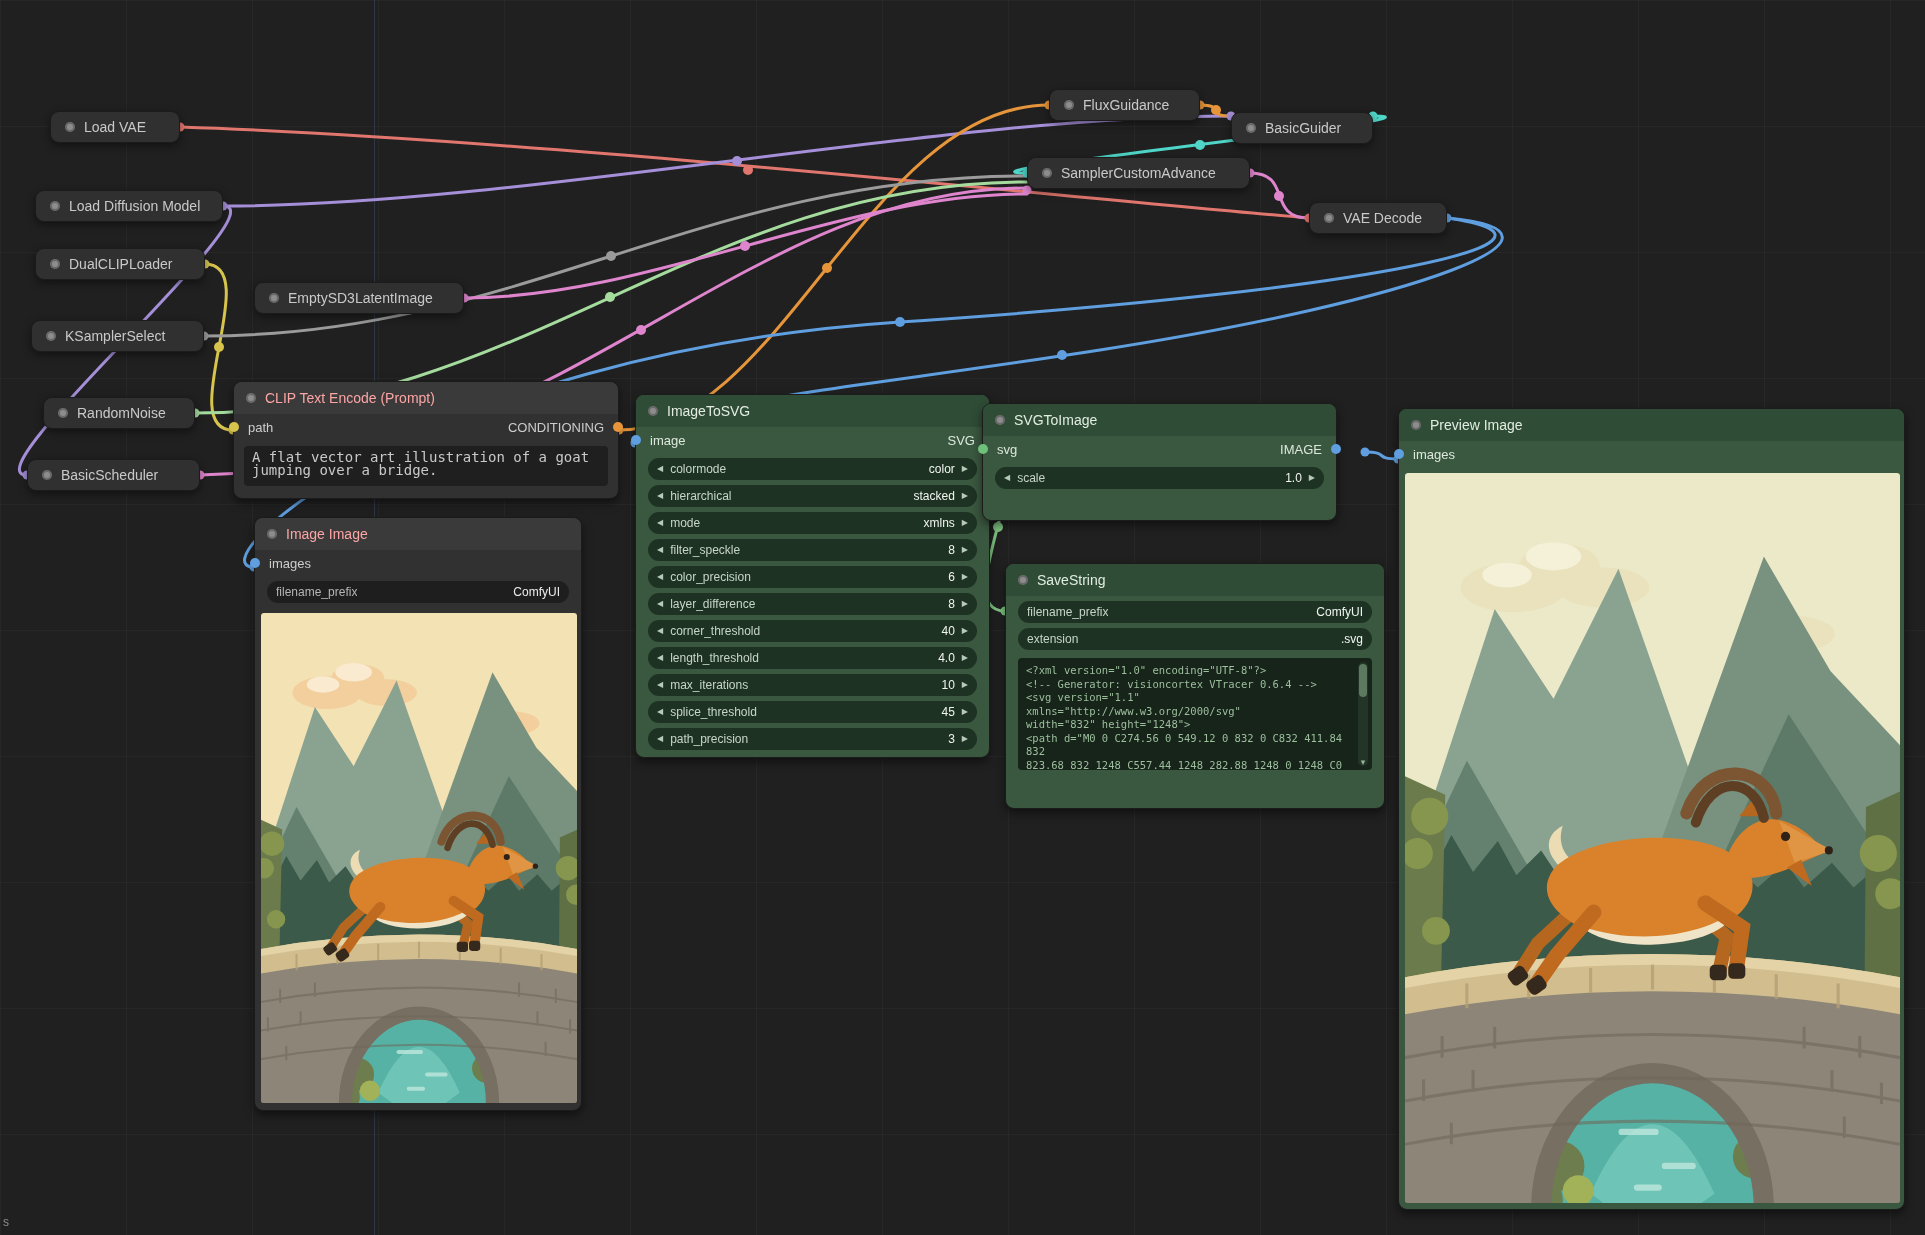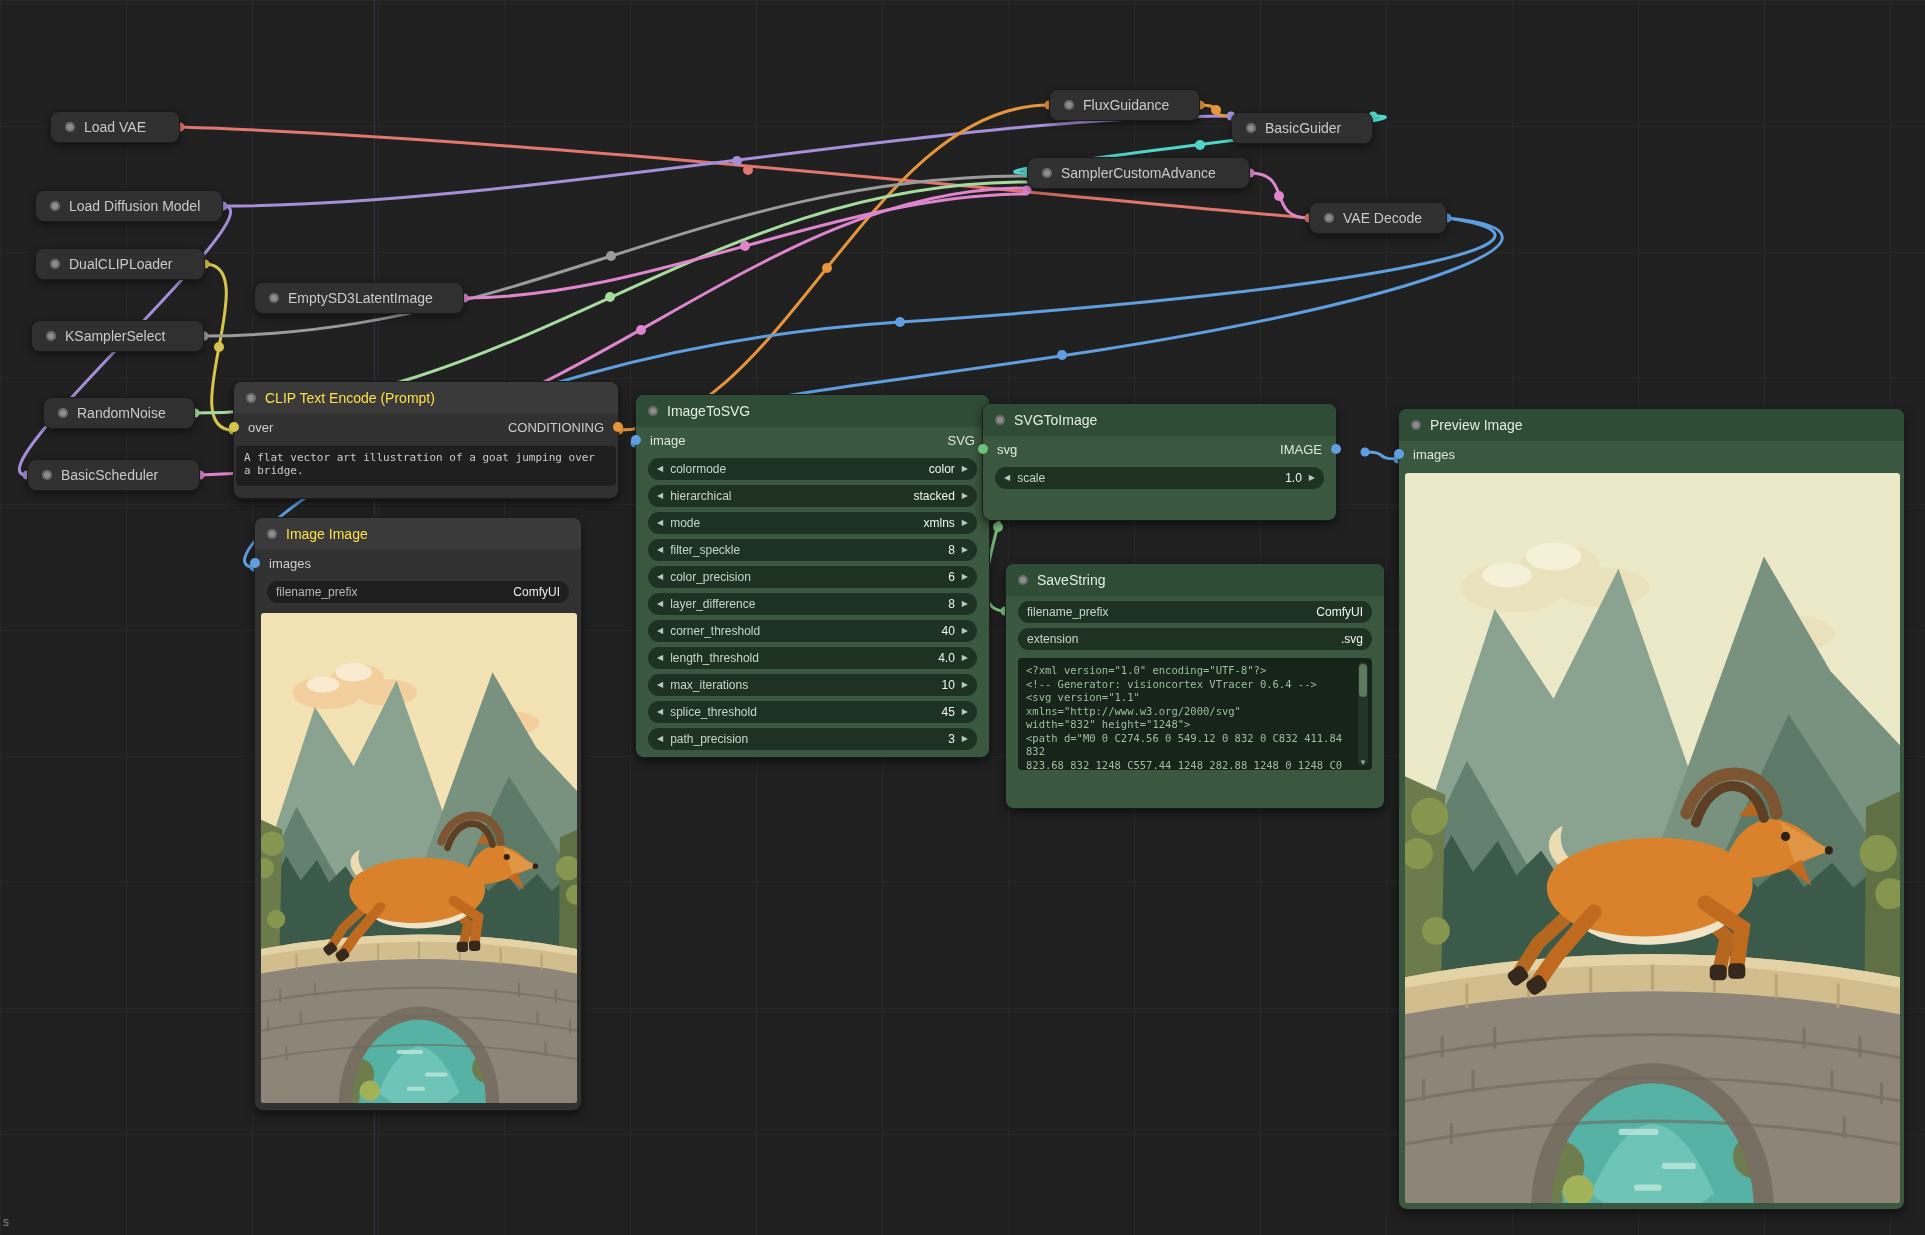--- a/index.html
+++ b/index.html
@@ -46,21 +46,21 @@
     box-shadow:inset 0 0 0 2px rgba(0,0,0,.25); flex:none; }
 
   .node {
     position:absolute; z-index:2; border-radius:9px;
     border:1px solid #1b1b1b; box-shadow:0 4px 10px rgba(0,0,0,.5);
   }
   .node.gray  { background:#313131; }
   .node.green { background:#3a573f; }
   .nheader {
     height:32px; display:flex; align-items:center; gap:9px; padding:0 12px;
-    border-radius:8px 8px 0 0; color:#fde047; font-size:14px; white-space:nowrap;
+    border-radius:8px 8px 0 0; color:#fca5a5; font-size:14px; white-space:nowrap;
   }
   .node.gray  .nheader { background:#3a3a3a; }
   .node.green .nheader { background:#2f4c36; color:#e2ece2; }
 
   .prow { position:relative; height:26px; display:flex; align-items:center;
     justify-content:space-between; padding:0 14px; font-size:13px; }
   .node.gray  .prow { color:#cdcdcd; }
   .node.green .prow { color:#dcE8dc; color:#dce8dc; }
   .port { position:absolute; width:10px; height:10px; border-radius:50%; top:50%;
     transform:translate(-50%,-50%); }
@@ -77,22 +77,22 @@
   .node.gray  .widget { background:#1e1e1e; color:#b5b5b5; }
   .node.green .widget { background:#1e3224; color:#c6d6c6; }
   .widget .arrow { font-size:8px; line-height:1; flex:none; }
   .node.green .widget .arrow { color:#b9c9b9; }
   .widget .wname { overflow:hidden; white-space:nowrap; }
   .widget .wval  { margin-left:auto; white-space:nowrap; }
   .node.gray  .widget .wval { color:#ececec; }
   .node.green .widget .wval { color:#f0f5f0; }
 
   .textwidget {
-    margin:6px 2px; background:#1f1f1f; border-radius:4px; padding:5px 8px;
-    color:#c9c9c9; font-family:"DejaVu Sans Mono",monospace; font-size:11px;
+    margin:6px 10px; background:#1f1f1f; border-radius:4px; padding:5px 8px;
+    color:#c9c9c9; font-family:"DejaVu Sans Mono",monospace; font-size:14px;
     line-height:13px; height:40px; overflow:hidden;
   }
 
   .codebox { position:relative; margin:8px 12px 0; height:112px;
     background:#16241a; border-radius:4px; overflow:hidden; }
   .codebox pre {
     padding:6px 26px 6px 8px; color:#9dbf9d; white-space:pre-wrap;
     font-family:"DejaVu Sans Mono",monospace; font-size:10.5px; line-height:13.5px;
   }
   .sbar { position:absolute; right:4px; top:4px; bottom:4px; width:10px;
@@ -314,21 +314,21 @@
     <span>VAE Decode</span>
   </div>
 
   <div class="node gray" style="left:233px;top:381px;width:386px;height:118px">
     <div class="nheader">
       <span class="tdot"></span>
       <span>CLIP Text Encode (Prompt)</span>
     </div>
     <div class="prow">
       <span class="port pl yellow"></span>
-      <span>over</span>
+      <span>path</span>
       <span>CONDITIONING</span>
       <span class="port pr orange"></span>
     </div>
     <div class="textwidget">A flat vector art illustration of a goat jumping over a bridge.</div>
   </div>
 
   <div class="node green" style="left:635px;top:394px;width:355px;height:364px">
     <div class="nheader">
       <span class="tdot"></span>
       <span>ImageToSVG</span>

